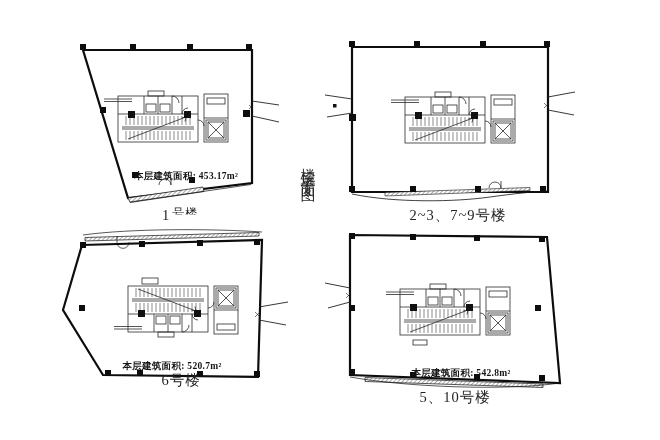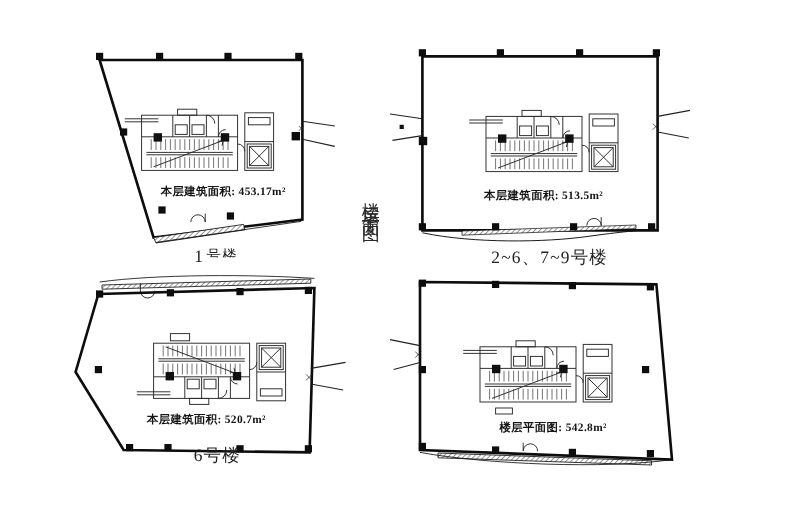--- a/index.html
+++ b/index.html
@@ -3,21 +3,21 @@
 <meta charset="utf-8">
 <style>
   html,body{margin:0;padding:0;background:#fff;}
   #sheet{
     position:relative;width:660px;height:440px;background:#ffffff;overflow:hidden;
     font-family:"Liberation Serif","DejaVu Serif",serif;color:#1a1a1a;
   }
   .plan-svg{position:absolute;overflow:visible;}
   .area-label{
     position:absolute;transform:translate(-50%,-50%);
-    font-size:9.5px;font-weight:600;letter-spacing:.3px;white-space:nowrap;color:#151515;
+    font-size:9.5px;font-weight:600;letter-spacing:.3px;white-space:nowrap;color:#151515;margin-top:16px;
   }
   .plan-label{
     position:absolute;transform:translate(-50%,-50%);
     font-size:14.5px;color:#222;white-space:nowrap;letter-spacing:1px;text-align:right;
   }
   .clip-top{
     display:inline-block;height:8px;overflow:hidden;line-height:13px;
     font-size:12px;vertical-align:top;margin-left:2px;
   }
   .sheet-title{
@@ -168,23 +168,23 @@
       <rect x="24" y="144" width="6" height="6"></rect>
         <rect x="85" y="147" width="6" height="6"></rect>
       <rect x="149" y="149" width="6" height="6"></rect>
         <rect x="214" y="150" width="6" height="6"></rect>
     </g>
     <use href="#core-sym" transform="translate(75,58)"></use>
     <rect x="88" y="115" width="14" height="5" fill="none" stroke="#2b2b2b" stroke-width="0.8"></rect>
   </svg>
 
   <div class="area-label" style="left:186px;top:160px">本层建筑面积: 453.17m²</div>
-  <div class="area-label" style="left:453px;top:163px">本层建筑面积: 513.5m²</div>
   <div class="area-label" style="left:172px;top:350px">本层建筑面积: 520.7m²</div>
-  <div class="area-label" style="left:461px;top:357px">楼层平面图: 542.8m²</div>
+  <div class="area-label" style="left:461px;top:357px">本层建筑面积: 542.8m²</div>
 
   <div class="plan-label" style="left:180px;top:215px"><span>1</span><span class="clip-top">号楼</span></div>
-  <div class="plan-label" style="left:458px;top:215px">2~6、7~9号楼</div>
+  <div class="plan-label" style="left:458px;top:215px">2~3、7~9号楼</div>
   <div class="plan-label" style="left:181px;top:380px">6号楼</div>
+  <div class="plan-label" style="left:455px;top:397px">5、10号楼</div>
 
   <div class="sheet-title">楼层平面图</div>
 
 </div>
 
 </body></html>

